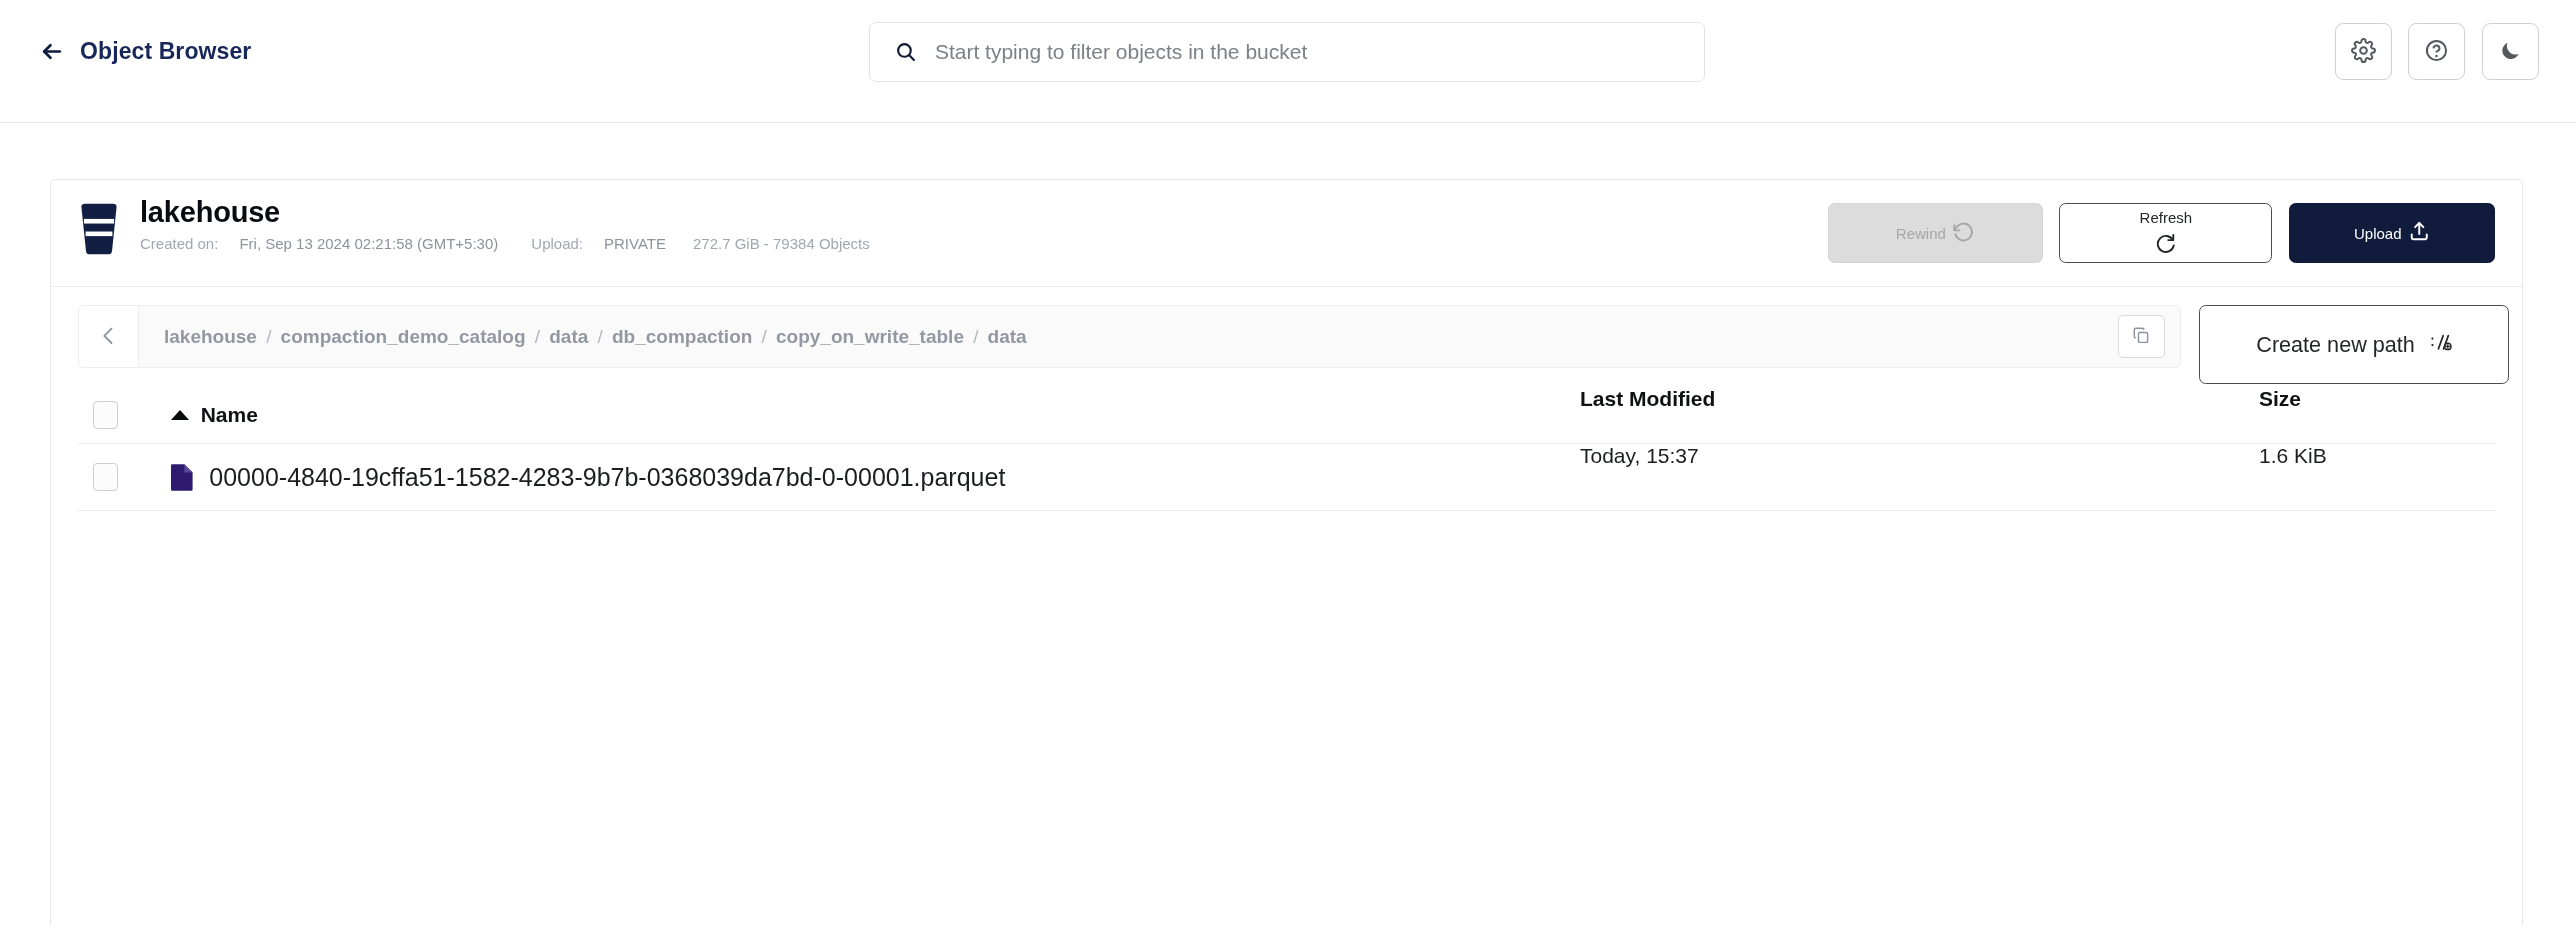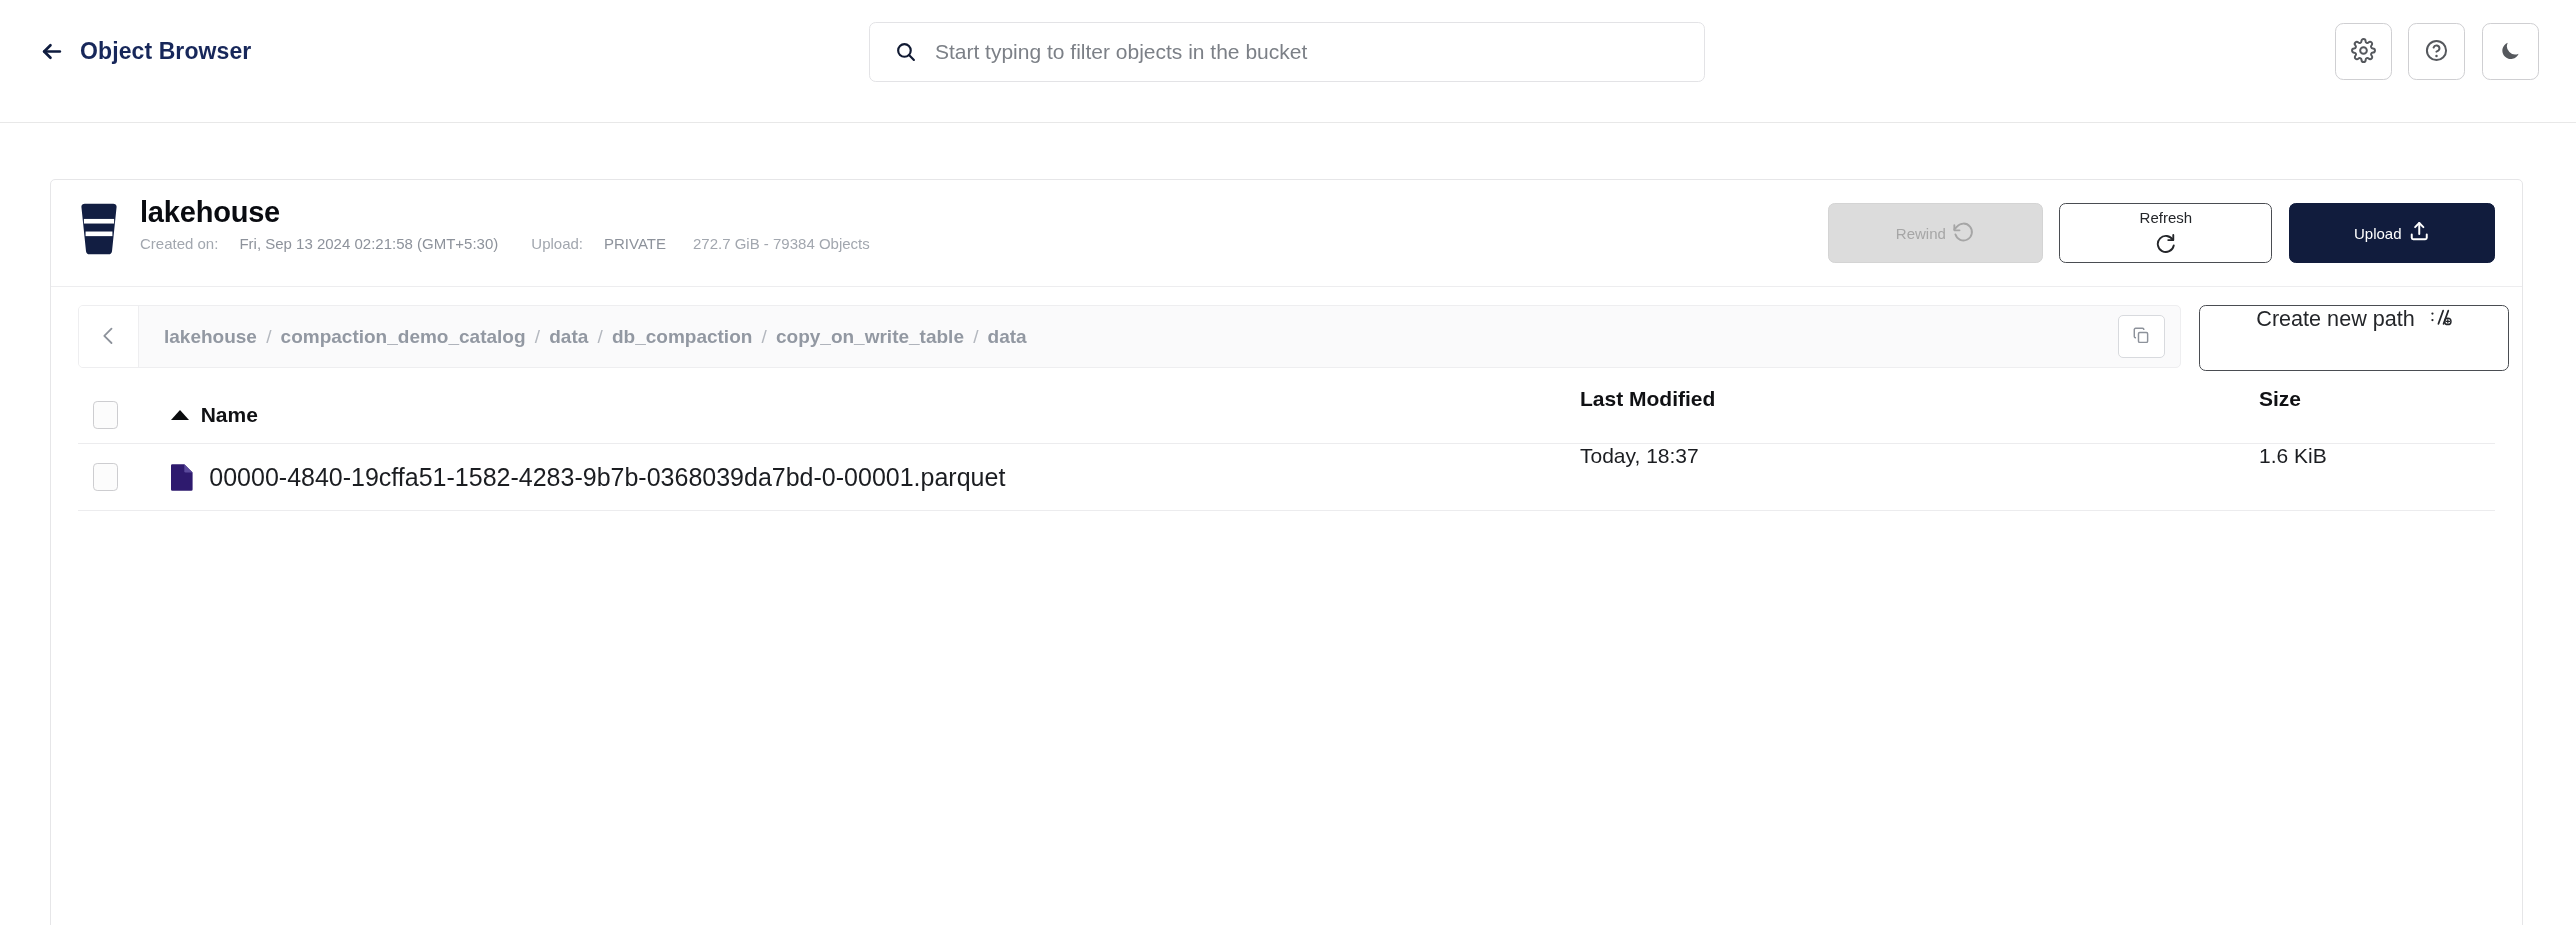--- a/index.html
+++ b/index.html
@@ -244,28 +244,29 @@
     border-radius: 5px;
     background: #ffffff;
     display: flex;
     align-items: center;
     justify-content: center;
     cursor: pointer;
     color: #8d929b;
     flex: none;
   }
   .btn-newpath {
-    height: 66px;
+    height: 79px;
     width: 310px;
     border: 1.7px solid #4a4d52;
     border-radius: 6.7px;
     background: #ffffff;
     color: #24262a;
     font-size: 21.6px;
     display: flex;
+    align-items: center;
     justify-content: center;
     gap: 15px;
     cursor: pointer;
     flex: none;
   }
 
   
   .table { padding: 0 27px; }
   .thead, .trow {
     display: flex;
@@ -489,21 +490,21 @@
       <div class="c-name">
         <span class="file-icon">
           <svg width="21.6" height="27" viewBox="0 0 26 32">
             <path d="M0 1.6A1.6 1.6 0 0 1 1.6 0H16l10 10v20.4a1.6 1.6 0 0 1-1.6 1.6H1.6A1.6 1.6 0 0 1 0 30.4z" fill="#2e1a6e"></path>
             <path d="M16 0l10 10H17.6A1.6 1.6 0 0 1 16 8.4z" fill="#5b4a9c"></path>
           </svg>
         </span>
         <span class="cell-text-mono">00000-4840-19cffa51-1582-4283-9b7b-0368039da7bd-0-00001.parquet</span>
       </div>
       <div class="c-mod">
-        <span class="cell-text">Today, 18:37</span>
+        <span class="cell-text">Today, 15:37</span>
       </div>
       <div class="c-size">
         <span class="cell-text">1.6 KiB</span>
       </div>
     </div>
   </div>
 
 </div>
 
 

